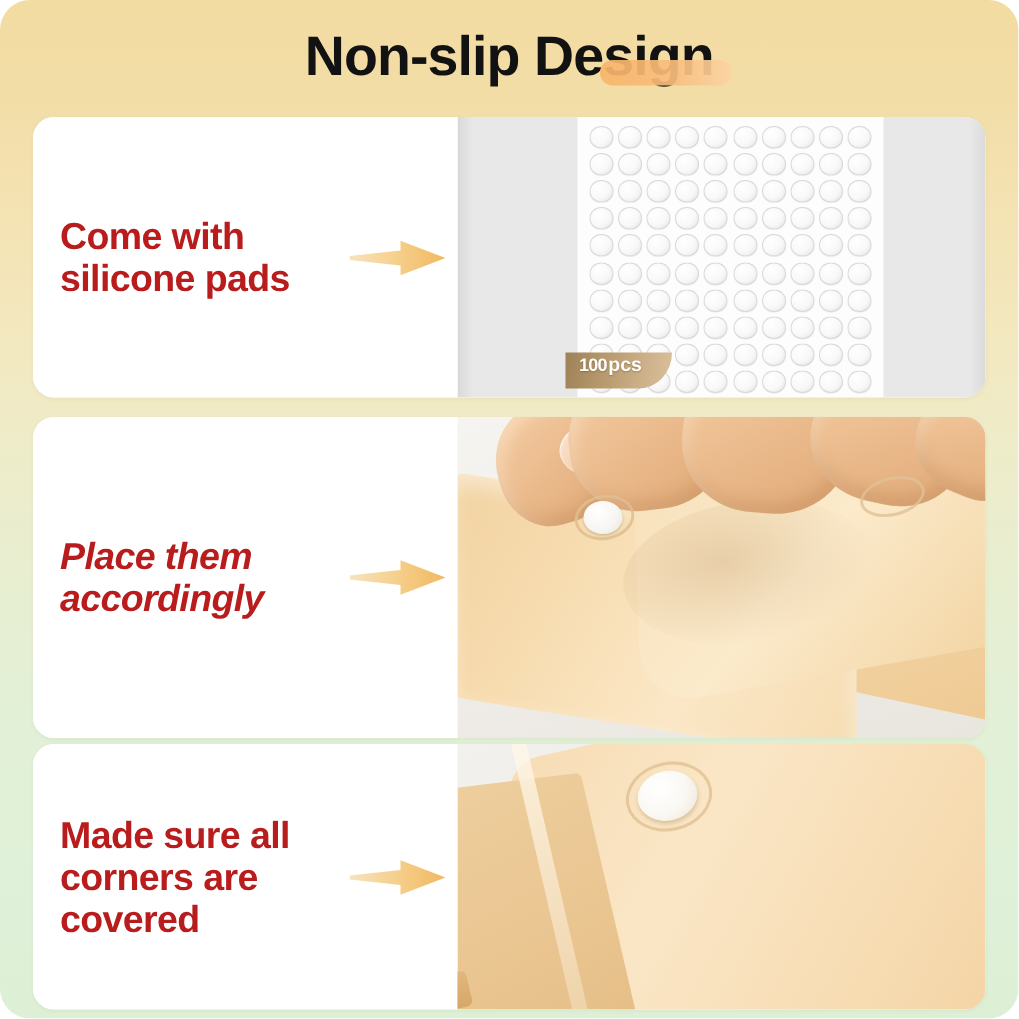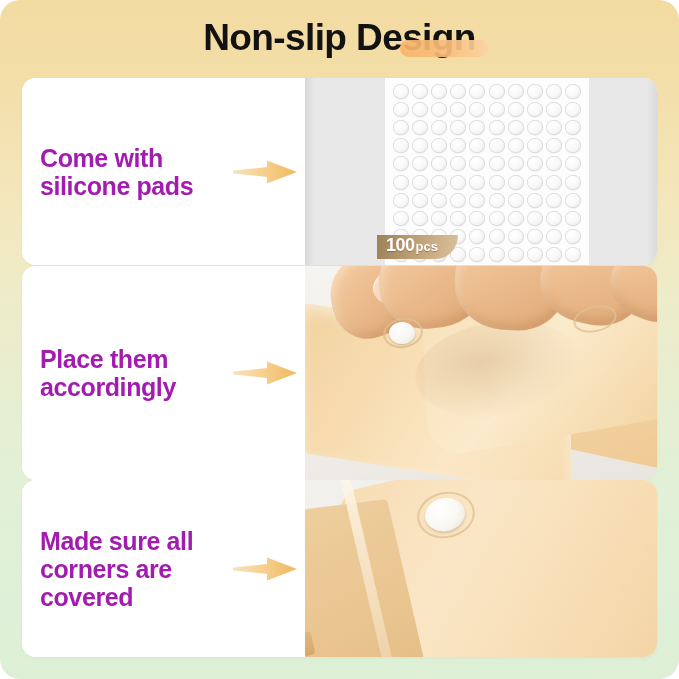--- a/index.html
+++ b/index.html
@@ -58,38 +58,38 @@
     position:absolute;
     left:22px;
     width:635px;
     background:#ffffff;
     border-radius:14px;
     overflow:hidden;
     display:flex;
     box-shadow:0 1px 3px rgba(120,110,70,.07);
   }
   .card-1 { top:78px;  height:187px; }
-  .card-2 { top:266px; height:214px; }
-  .card-3 { top:480px; height:177px; }
+  .card-2 { top:278px; height:214px;font-style:italic; }
+  .card-3 { top:496px; height:177px; }
 
   .card-text {
     width:283px;
     flex:0 0 283px;
     position:relative;
     display:flex;
     align-items:center;
     background:#fff;
     z-index:3;
   }
   .caption {
     padding-left:18px;
     font-size:25px;
     font-weight:700;
     line-height:1.12;
-    color:#a21caf;
+    color:#b91c1c;
     letter-spacing:-0.4px;
     max-width:210px;
   }
 
   
   .arrow {
     position:absolute;
     right:8px;
     top:50%;
     transform:translateY(-50%);
@@ -146,21 +146,21 @@
     left:72px; bottom:6px;
     height:24px;
     padding:0 20px 0 9px;
     display:flex; align-items:baseline;
     background:linear-gradient(100deg,#9d8158 0%,#b99a6e 38%,#cdb089 72%,#d9c09c 100%);
     border-top-right-radius:0;
     border-bottom-right-radius:22px 24px;
     color:#fff;
     z-index:6;
   }
-  .badge-num { font-size:18px; font-weight:700; letter-spacing:-.5px;
+  .badge-num { font-size:12px; font-weight:700; letter-spacing:-.5px;
                text-shadow:0 1px 1px rgba(90,70,40,.45); }
   .badge-unit{ font-size:13px; font-weight:700; margin-left:1px;
                text-shadow:0 1px 1px rgba(90,70,40,.45); }
 
   
   .ph2 { position:absolute; inset:0; background:#efefef; }
   .ph2 .bg {
     position:absolute; inset:0;
     background:linear-gradient(160deg,#f6f4f0 0%,#efece7 55%,#e9e6e0 100%);
   }

